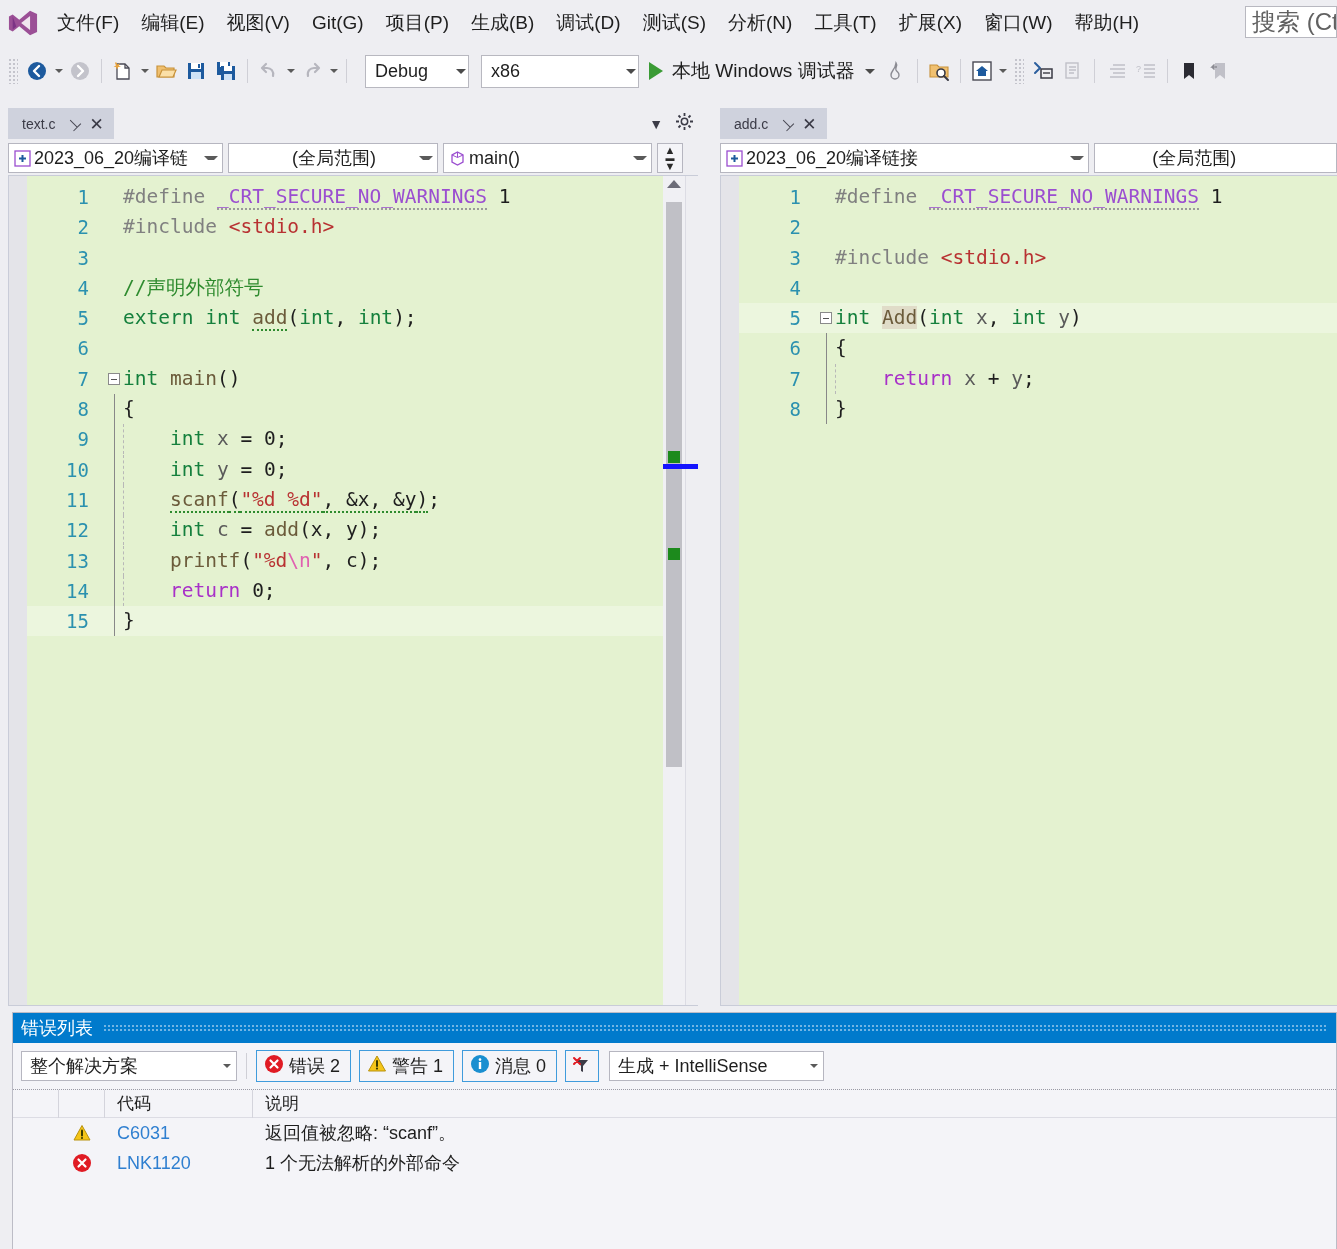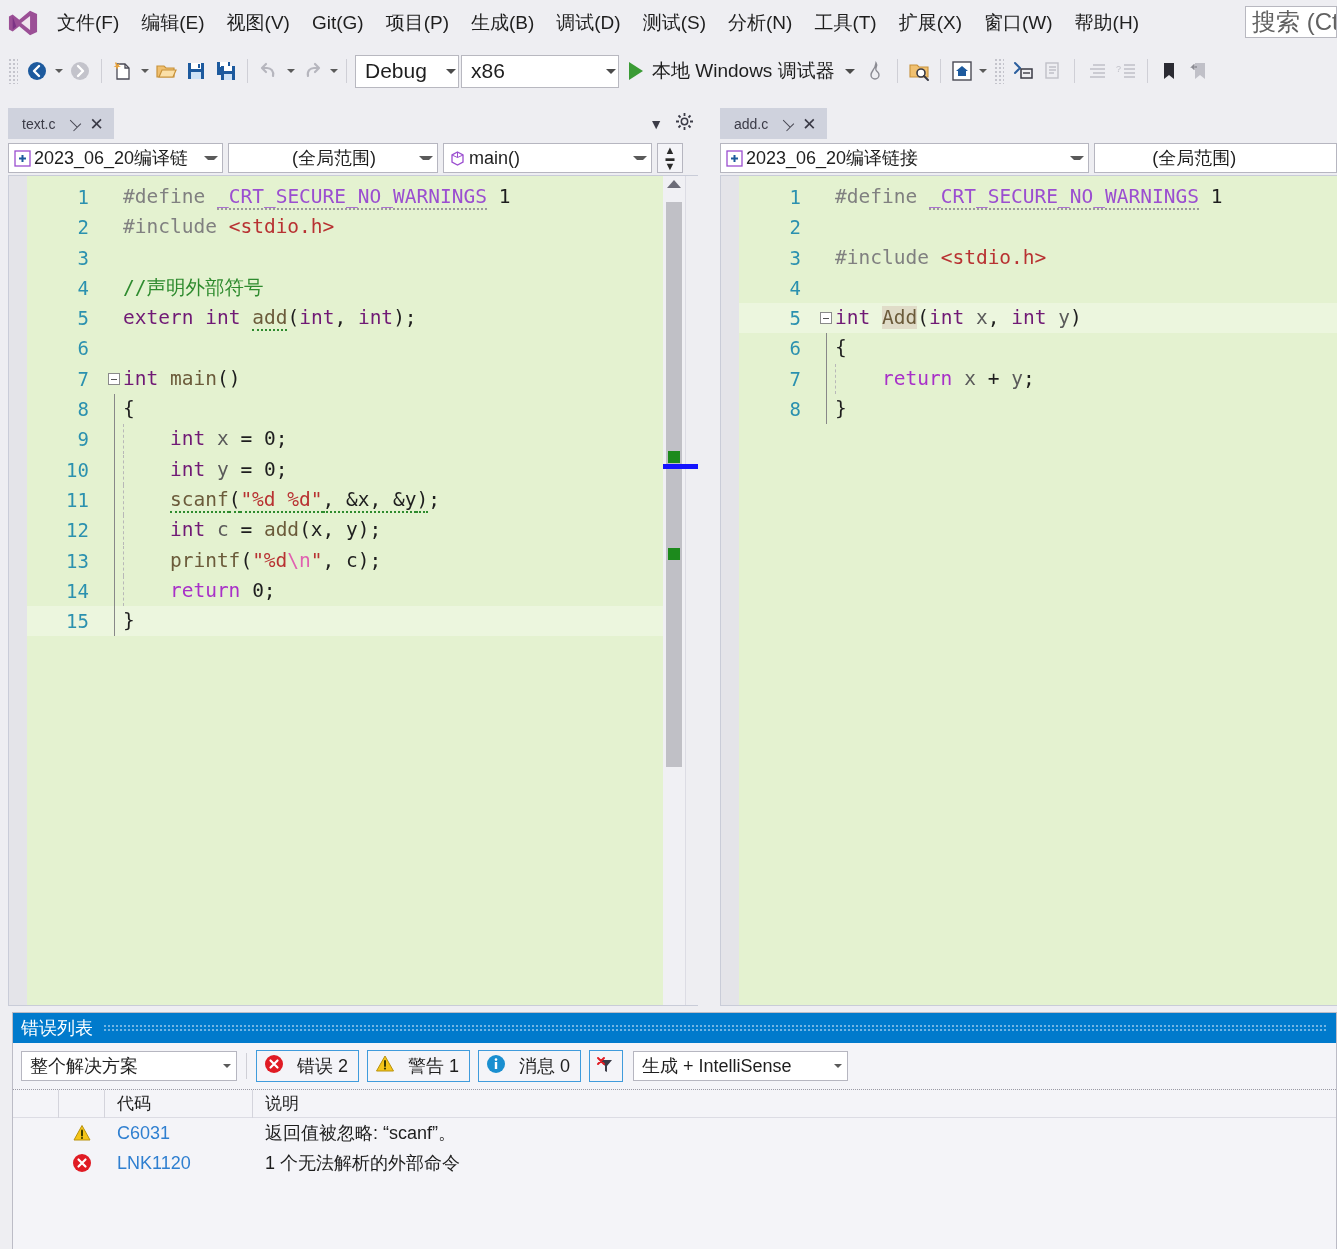--- a/index.html
+++ b/index.html
@@ -38,21 +38,21 @@
     background-size: 4px 4px; margin: 0 4px; }
   .tb-btn {
     width: 30px; height: 34px; display: flex; align-items: center; justify-content: center; cursor: default;
   }
   .tb-arrow { width: 13px; height: 34px; display: flex; align-items: center; justify-content: center; cursor: default; }
   .tb-arrow i { border-left: 4px solid transparent; border-right: 4px solid transparent; border-top: 4px solid #5a5a5a; display:block; }
   .tb-sep { width: 1px; height: 24px; background: #cfcfd6; margin: 0 6px; }
   .tb-combo {
     height: 33px; border: 1px solid #b8b8c0; background: #fff;
     display: flex; align-items: center; justify-content: space-between;
-    padding: 0 2px 0 9px; font-size: 21px; color: #1e1e1e; margin-left: 2px; cursor: default;
+    padding: 0 2px 0 9px; font-size: 18px; color: #1e1e1e; margin-left: 12px; cursor: default;
   }
   .tb-combo .cap { border-left: 5px solid transparent; border-right: 5px solid transparent; border-top: 5px solid #4a4a4a; margin-left: 10px; }
   .run-btn { display: flex; align-items: center; height: 34px; padding: 0 6px 0 10px; cursor: default; }
   .run-tri { width: 0; height: 0; border-top: 9px solid transparent; border-bottom: 9px solid transparent; border-left: 14px solid #3a9b35; margin-right: 9px; }
   .run-label { font-size: 19px; color: #1e1e1e; white-space: nowrap; }
 
   
   .panes { position: absolute; left: 0; top: 106px; width: 1337px; height: 900px; }
   .pane { position: absolute; top: 0; height: 900px; background: #eeeef2; }
   .pane-left { left: 8px; width: 690px; }
@@ -92,21 +92,21 @@
   .ln { display: flex; height: 30.3px; align-items: center; }
   .ln.cur { background: #ecf6de; }
   .lnum { width: 78px; text-align: right; padding-right: 16px; color: #2b91af; flex: 0 0 auto; font-size: 19px; }
   .fold { width: 18px; flex: 0 0 auto; display: flex; align-items: center; justify-content: center; }
   .fold .box { width: 12px; height: 12px; border: 1px solid #8a8a8a; background: #fff; position: relative; }
   .fold .box::before { content:""; position: absolute; left: 2px; right: 2px; top: 5px; height: 1px; background: #555; }
   .fold .vline { width: 1px; height: 30.3px; background: #888; }
   .txt-body { flex: 1 1 auto; }
   .gl { color: #808080; }          
   .mac { color: #9b4ed0; }         
-  .kw  { color: #701a75; }         
+  .kw  { color: #15803d; }         
   .kw2 { color: #a830c8; }         
   .str { color: #b83232; }         
   .esc { color: #e060b0; }         
   .fn  { color: #6b5b3a; }         
   .cmt { color: #2e8b2e; }         
   .pl  { color: #1e1e1e; }         
   .var { color: #5a5a5a; }
   .hl  { background: #e0dcc8; }
   .sq  { border-bottom: 2px dotted #2e8b2e; padding-bottom: 0px; }
   .dots-underline { border-bottom: 2px dotted #9a9a9a; }
@@ -127,21 +127,21 @@
     background-image: radial-gradient(#cfe6f7 1px, transparent 1px); background-size: 4px 4px; }
   .el-toolbar { height: 46px; display: flex; align-items: center; padding: 0 8px; gap: 0px; }
   .el-scope {
     width: 216px; height: 30px; border: 1px solid #b6b6c0; background: #fff;
     display: flex; align-items: center; padding: 0 5px 0 8px; font-size: 18px; color: #1e1e1e; cursor: default;
   }
   .el-scope .cap { margin-left: auto; border-left: 4px solid transparent; border-right: 4px solid transparent; border-top: 4px solid #5a5a5a; }
   .el-sep { width: 1px; height: 26px; background: #cfcfd6; margin: 0 9px; }
   .el-chip {
     height: 32px; border: 1px solid #3f9bdc; background: #f4f4f8; display: flex; align-items: center;
-    padding: 0 10px 0 7px; gap: 13px; font-size: 18px; color: #1e1e1e; margin-right: 8px; cursor: default;
+    padding: 0 10px 0 7px; gap: 5px; font-size: 18px; color: #1e1e1e; margin-right: 8px; cursor: default;
   }
   .el-filter { width: 34px; height: 32px; border: 1px solid #3f9bdc; background: #f4f4f8; display:flex; align-items:center; justify-content:center; cursor: default;}
   .el-build {
     width: 215px; height: 30px; border: 1px solid #b6b6c0; background: #fff; margin-left: 10px;
     display: flex; align-items: center; padding: 0 5px 0 8px; font-size: 18px; color: #1e1e1e; cursor: default;
   }
   .el-build .cap { margin-left: auto; border-left: 4px solid transparent; border-right: 4px solid transparent; border-top: 4px solid #5a5a5a; }
 
   .el-grid { border-top: 1px dotted #9a9aa5; }
   .el-head { height: 28px; display: flex; align-items: center; background: #f4f4f8; border-bottom: 1px solid #dcdce4; }

